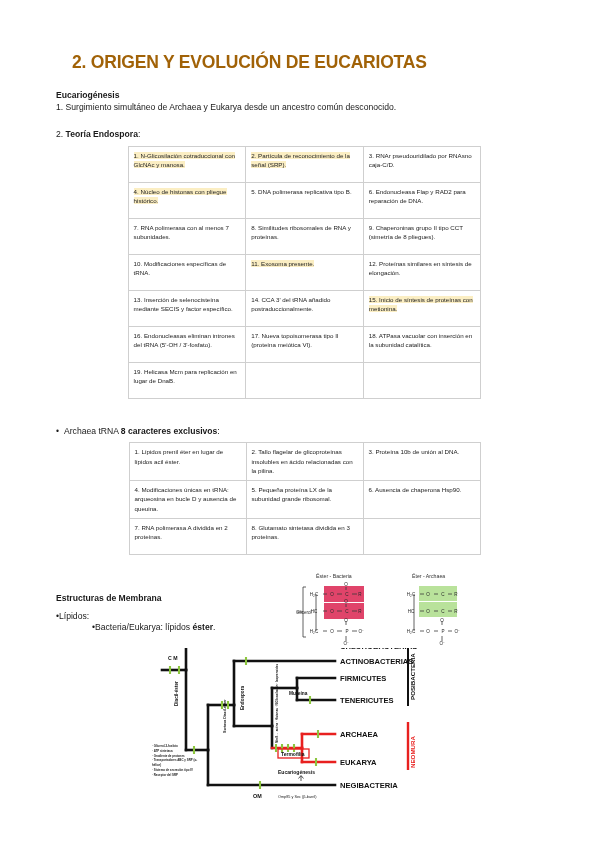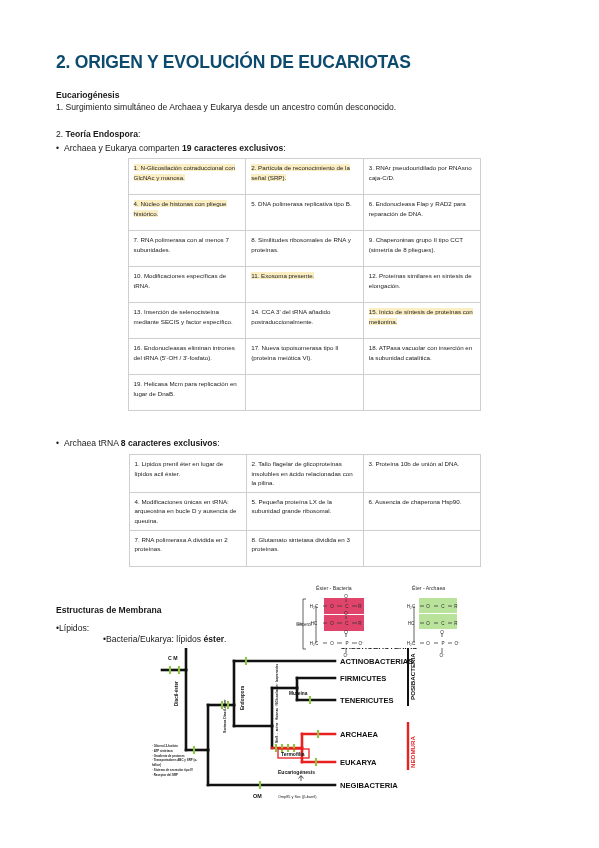--- a/index.html
+++ b/index.html
@@ -26,22 +26,22 @@
     position: absolute;
     left: 56px;
     top: 52px;
     right: 46px;
   }
 
   h1.doc-title {
     font-size: 17.5px;
     font-weight: bold;
     letter-spacing: -0.2px;
-    margin: 0 0 17px 0;
-    color: #0c4a6e;
+    margin: 0 0 17px 16px;
+    color: #a16207;
   }
 
   .sec-head {
     font-size: 8.6px;
     font-weight: bold;
     margin: 0 0 2px 0;
   }
   .line {
     font-size: 8.6px;
     margin: 0 0 2px 0;
@@ -78,21 +78,21 @@
   }
   table.t19 { width: 320px; margin-top: 4px; }
   table.t19 td { width: 106.6px; height: 26px; }
   table.t8 { width: 318px; margin-top: 5px; }
   table.t8 td { width: 106px; height: 26px; }
 
   
   .membrane-block { position: relative; }
   .mem-head { font-size: 8.6px; font-weight: bold; margin-bottom: 8px; }
   .mem-l1 { font-size: 8.6px; }
-  .mem-l2 { font-size: 8.6px; margin-left: 47px; line-height: 1.45; }
+  .mem-l2 { font-size: 8.6px; margin-left: 36px; line-height: 1.45; }
 
   .lipid-fig {
     position: absolute;
     left: 238px;
     top: -20px;
     width: 190px;
     height: 95px;
     font-size: 5px;
     color: #333;
   }
@@ -122,21 +122,20 @@
 
     <h1 class="doc-title">2. ORIGEN Y EVOLUCIÓN DE EUCARIOTAS</h1>
 
     <div class="sec-head">Eucariogénesis</div>
     <div class="line">1. Surgimiento simultáneo de Archaea y Eukarya desde un ancestro común desconocido.</div>
 
     <div class="gap-md"></div>
 
     <div class="line"><span>2. </span><b>Teoría Endospora</b><span>:</span></div>
 
-    <div class="bullet"><span class="dot">•</span><span>Archaea y Eukarya comparten </span><b>19 caracteres exclusivos</b><span>:</span></div>
 
     <div class="tbl-wrap">
       <table class="chars t19">
         <tbody id="tbl19-body">
             <tr>
               <td><span class="hl">1. N-Glicosilación cotraduccional con GlcNAc y manosa.</span></td>
               <td><span class="hl">2. Partícula de reconocimiento de la señal (SRP).</span></td>
               <td>3. RNAr pseudouridilado por RNAsno caja-C/D.</td>
             </tr>
             <tr>

